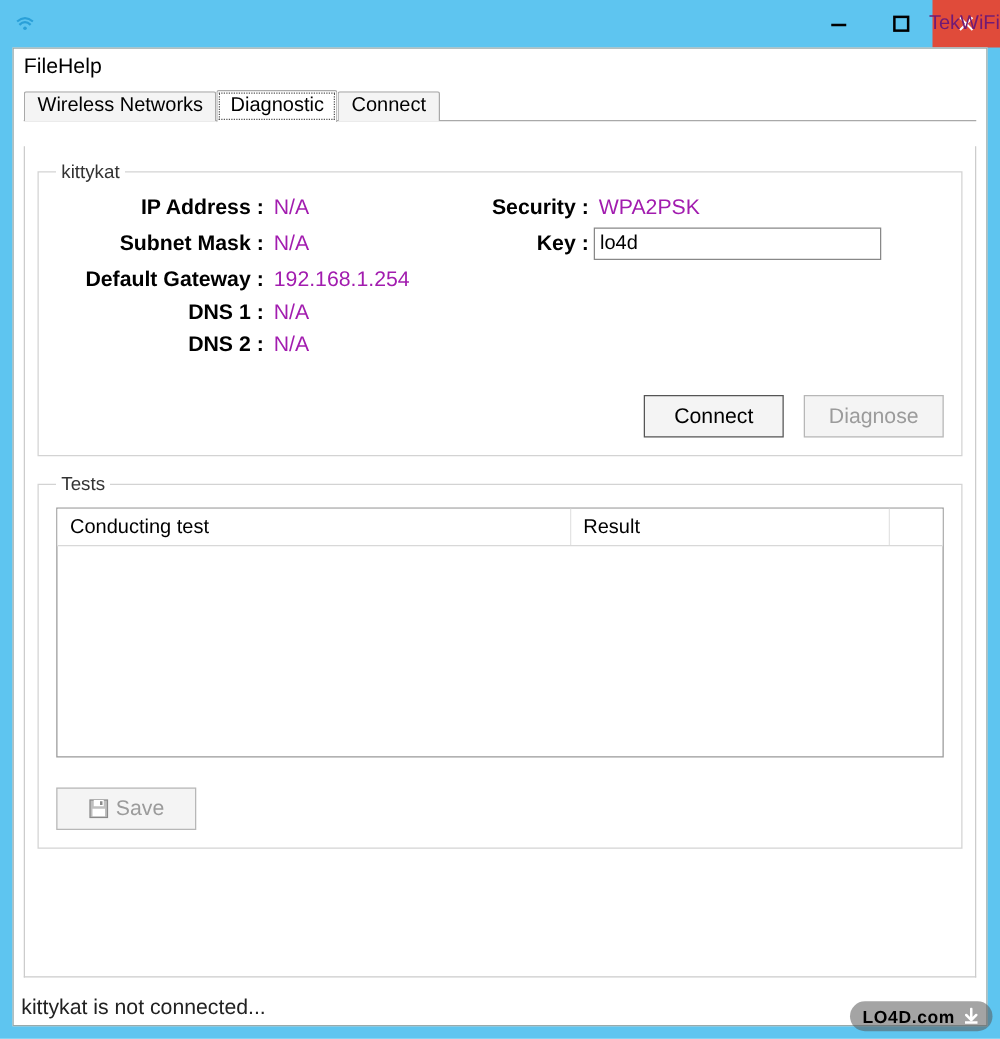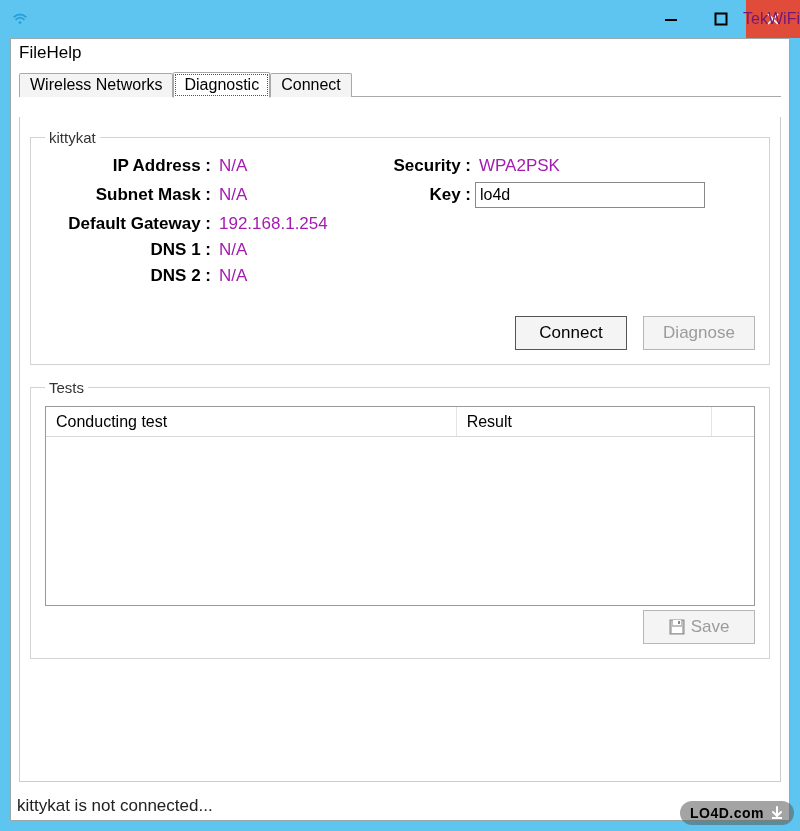--- a/index.html
+++ b/index.html
@@ -192,22 +192,22 @@
     padding: 4px 10px;
     border-right: 1px solid #e4e4e4;
     display: flex;
     align-items: center;
   }
   .lv-col.c1 { flex: 0 0 58%; }
   .lv-col.c2 { flex: 0 0 36%; }
   .lv-col.c3 { flex: 1; border-right: none; }
   .saverow {
     display: flex;
-    justify-content: flex-end;
-    margin-top: 4px;
+    justify-content: flex-start;
+    margin-top: 24px;
   }
   .save-btn {
     height: 30px;
     min-width: 84px;
     border: 1px solid #bbb;
     background: #f3f3f3;
     color: #9a9a9a;
     display: flex;
     align-items: center;
     justify-content: center;

